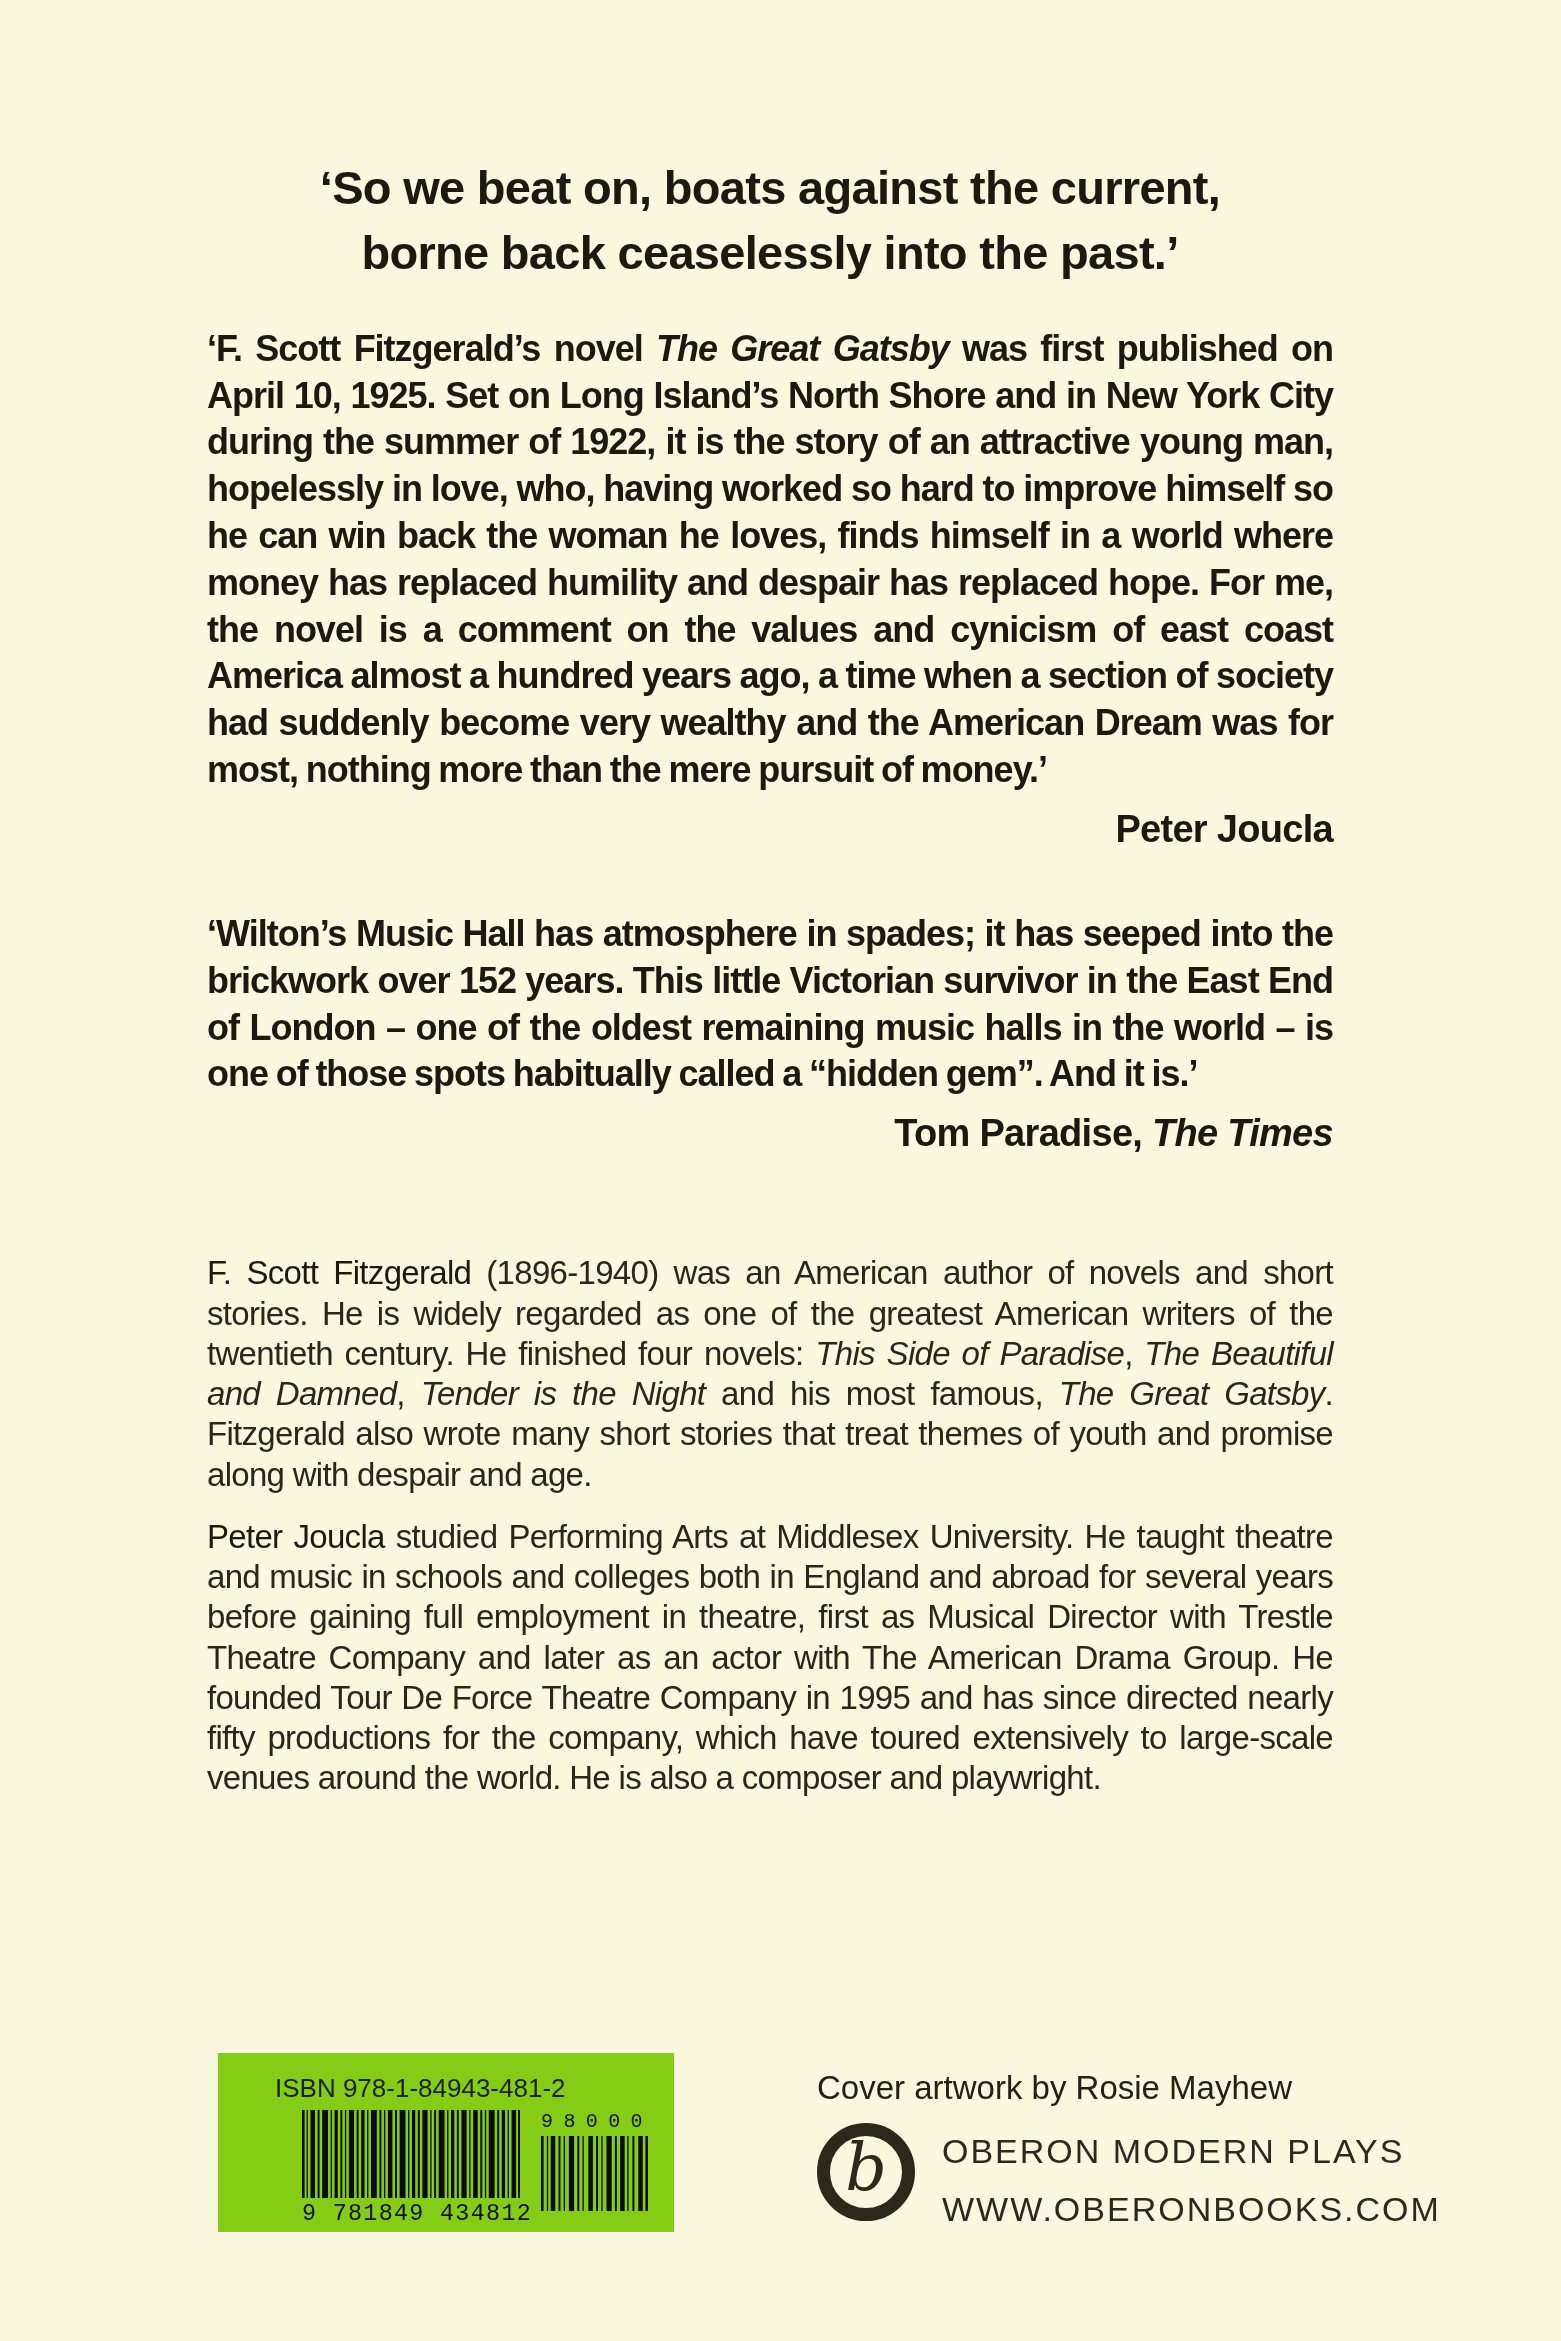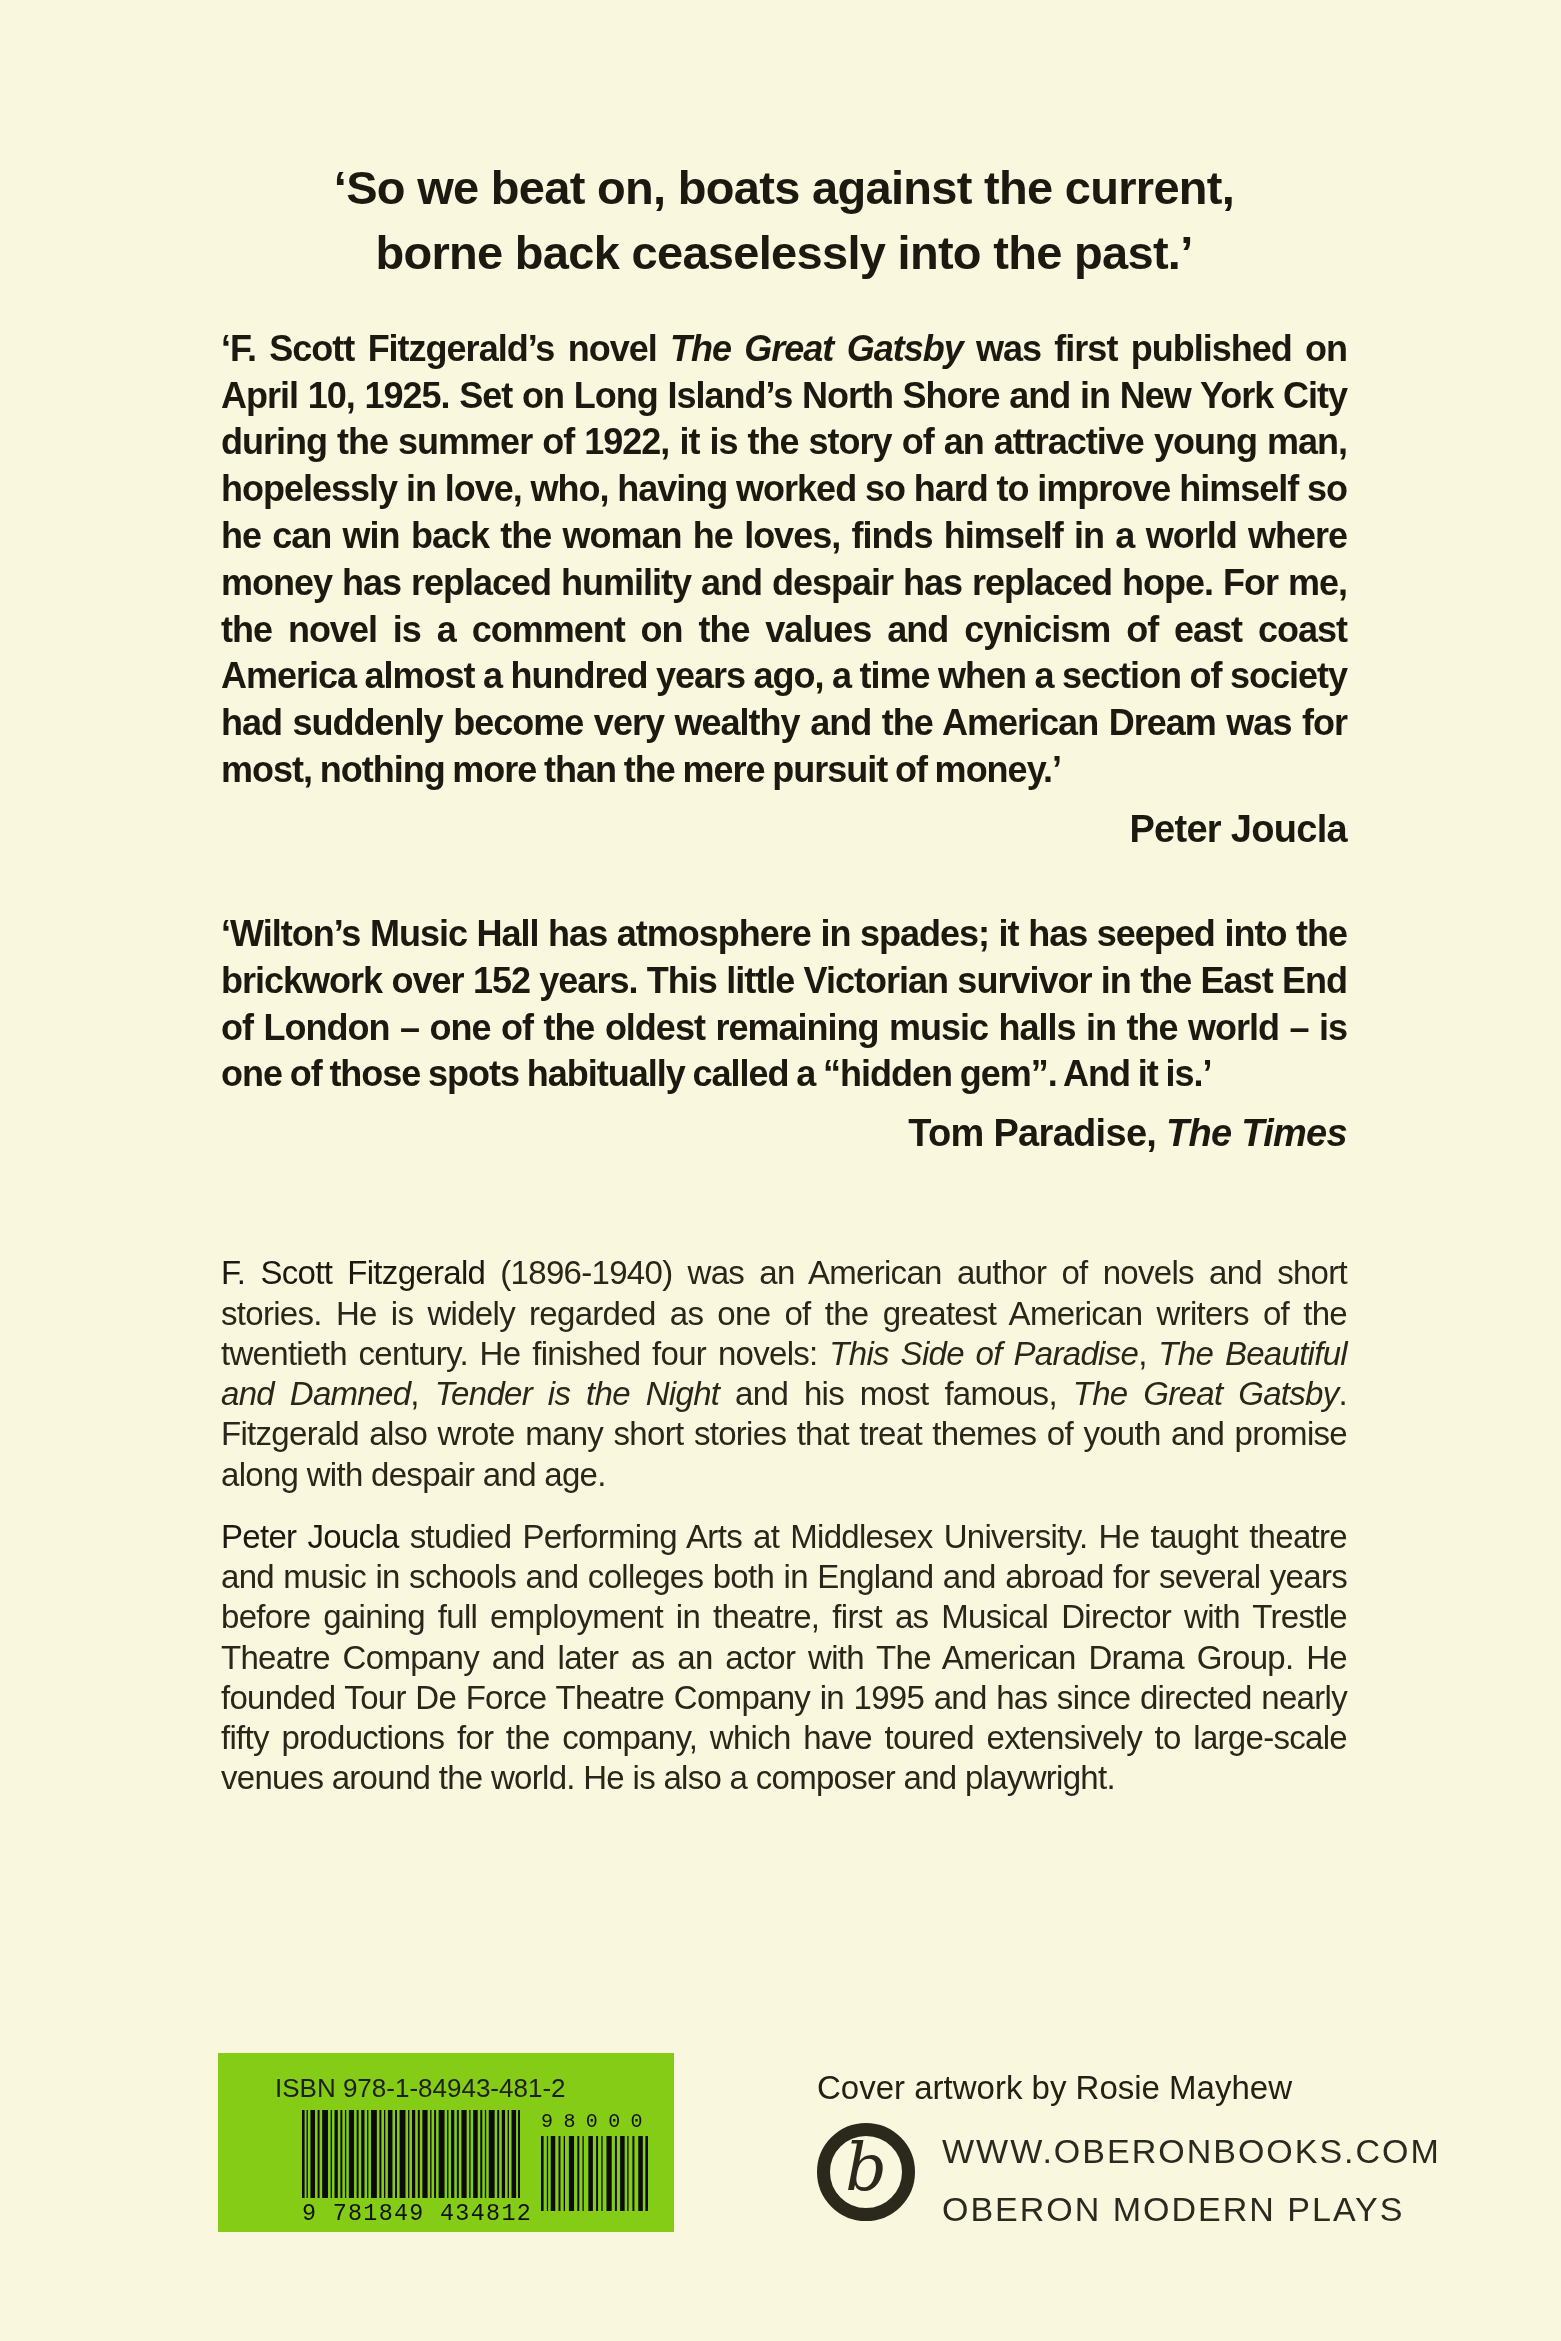--- a/index.html
+++ b/index.html
@@ -7,21 +7,21 @@
     position: relative;
     width: 1562px;
     height: 2342px;
     background: #FAF7DF;
     font-family: "Liberation Sans", sans-serif;
     color: #201D12;
     overflow: hidden;
   }
   .content {
     position: absolute;
-    left: 221px;
+    left: 207px;
     top: 156px;
     width: 1126px;
   }
   .pull-quote {
     margin: 0;
     text-align: center;
     font-size: 47px;
     font-weight: 700;
     line-height: 1.38;
     letter-spacing: -0.7px;
@@ -251,19 +251,19 @@
     </div>
   </div>
 
   <div class="cover-credit">Cover artwork by Rosie Mayhew</div>
 
   <div class="publisher">
     <div class="logo-circle">
       <span class="logo-b">b</span>
     </div>
     <div class="publisher-lines">
+      <div>OBERON MODERN PLAYS</div>
       <div>WWW.OBERONBOOKS.COM</div>
-      <div>OBERON MODERN PLAYS</div>
     </div>
   </div>
 
 </div>
 
 
 </body></html>

